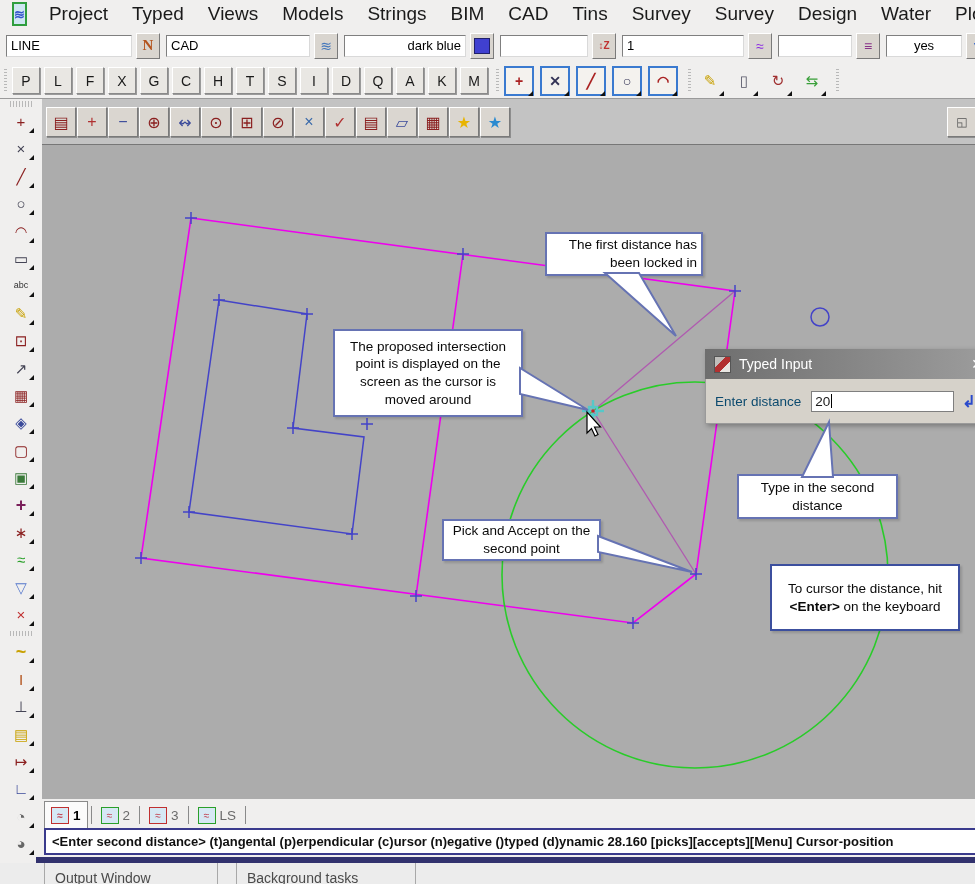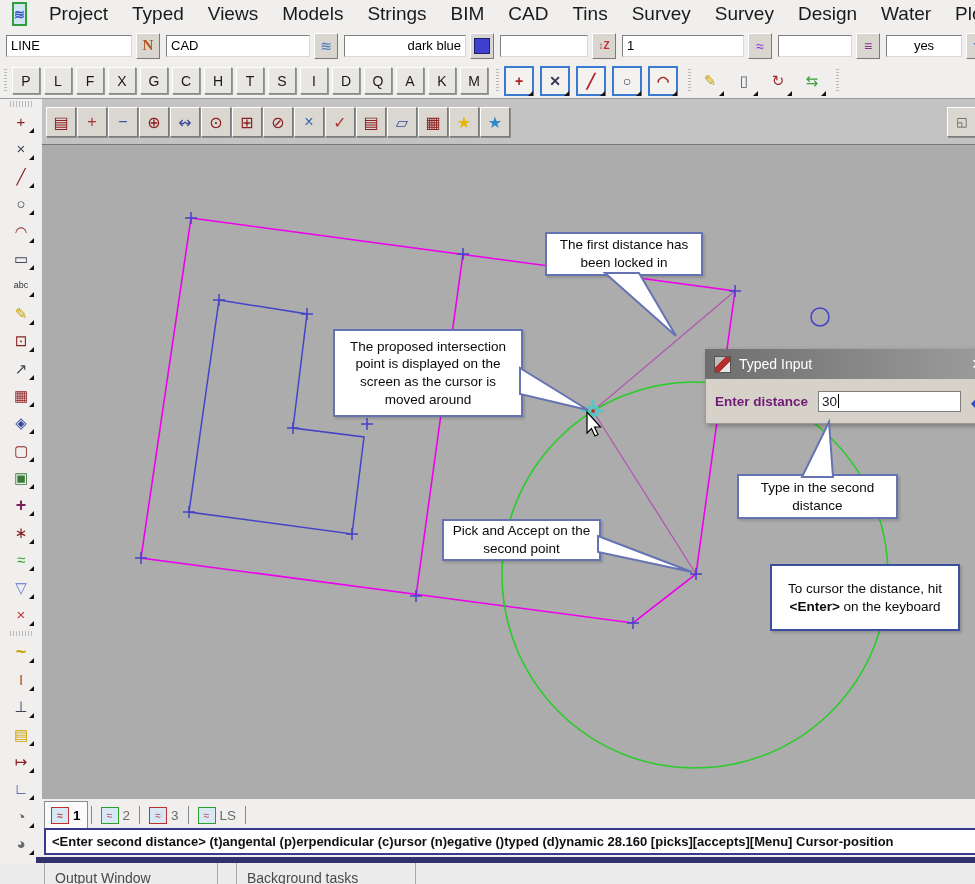--- a/index.html
+++ b/index.html
@@ -49,21 +49,21 @@
   #basesvg{z-index:1;} #oversvg{z-index:4;pointer-events:none;}
   .callout{position:absolute;z-index:3;background:#fff;border:2px solid #6673b3;display:flex;align-items:center;justify-content:center;
            text-align:center;font-size:13.5px;line-height:1.3;color:#0a0a0a;padding:2px 4px;box-sizing:border-box;box-shadow:2px 2px 2px rgba(0,0,0,0.15);}
   .callout.plain{border-color:#3c4f9e;}
   
   #dialog{position:absolute;left:663px;top:204px;width:288px;z-index:2;box-shadow:2px 2px 5px rgba(0,0,0,0.3);}
   #dlg-title{height:30px;background:linear-gradient(to right,#6e6e6e,#9d9d9d);display:flex;align-items:center;color:#fff;font-size:14px;}
   #dlg-icon{width:15px;height:15px;margin:0 8px 0 9px;background:linear-gradient(135deg,#c0bebb 0 35%,#b23030 35% 65%,#e8e6e2 65%);border:1px solid #555;}
   #dlg-close{margin-left:auto;padding-right:10px;font-size:14px;color:#fff;}
   #dlg-body{height:44px;background:#d6d2ca;display:flex;align-items:center;border:1px solid #9a9a9a;border-top:none;}
-  #dlg-label{font-size:13.5px;margin-left:9px;color:#701a75;font-weight:bold;}
+  #dlg-label{font-size:13.5px;margin-left:9px;color:#0c4a6e;}
   #dlg-input{margin-left:10px;width:138px;height:19px;background:#fff;border:1px solid #7f7f7f;display:flex;align-items:center;padding-left:3px;font-size:13.5px;}
   #dlg-caret{width:1px;height:14px;background:#000;margin-left:1px;}
   #dlg-enter{margin-left:8px;color:#2a4acc;font-size:16px;font-weight:bold;}
   
   #tabsrow{position:absolute;left:0;top:700px;width:933px;height:29px;background:#f0efee;display:flex;align-items:flex-end;padding-left:2px;}
   .vtab{display:flex;align-items:center;height:26px;padding:0 6px;font-size:13.5px;color:#6a6a6a;}
   .vtab.active{background:#fbfbfb;border:1px solid #8a8a8a;border-bottom:none;font-weight:bold;color:#000;}
   .vtab-icon{width:16px;height:15px;margin-right:4px;background:#d6e8f4;display:flex;align-items:center;justify-content:center;font-size:10px;color:#c03040;}
   .vtab-sep{width:1px;height:18px;background:#8a8a8a;margin:0 3px 4px 3px;align-self:flex-end;}
   #statusbar{position:absolute;left:2px;top:729px;width:925px;height:23px;background:#fff;border:2px solid #3a3a8c;
@@ -249,29 +249,29 @@
 
     <div id="dialog">
       <div id="dlg-title">
         <div id="dlg-icon"></div>
         <span>Typed Input</span>
         <span id="dlg-close">✕</span>
       </div>
       <div id="dlg-body">
         <span id="dlg-label">Enter distance</span>
         <div id="dlg-input">
-          <span>30</span>
+          <span>20</span>
           <div id="dlg-caret"></div>
         </div>
         <span id="dlg-enter">↲</span>
       </div>
     </div>
 
     <div id="callout-layer">
-        <div class="callout" style="left: 503px; top: 87px; width: 158px; height: 44px;">The first distance has been locked in</div>
+        <div class="callout" style="left: 503px; top: 87px; width: 158px; height: 44px; text-align: right;">The first distance has been locked in</div>
         <div class="callout" style="left: 291px; top: 184px; width: 190px; height: 88px;">The proposed intersection point is displayed on the screen as the cursor is moved around</div>
         <div class="callout" style="left: 400px; top: 374px; width: 159px; height: 42px;">Pick and Accept on the second point</div>
         <div class="callout" style="left: 695px; top: 329px; width: 161px; height: 45px;">Type in the second distance</div>
         <div class="callout plain" style="left: 728px; top: 419px; width: 190px; height: 67px;">
           <div><span>To cursor the distance, hit </span><b>&lt;Enter&gt;</b><span> on the keyboard</span></div>
         </div>
       </div>
     <svg id="oversvg" width="933" height="654">
         <polygon points="563,128 597,128 634,191" fill="#fff" stroke="#6673b3" stroke-width="2"></polygon>
         <polygon points="478,223 478,249 546,265" fill="#fff" stroke="#6673b3" stroke-width="2"></polygon>

